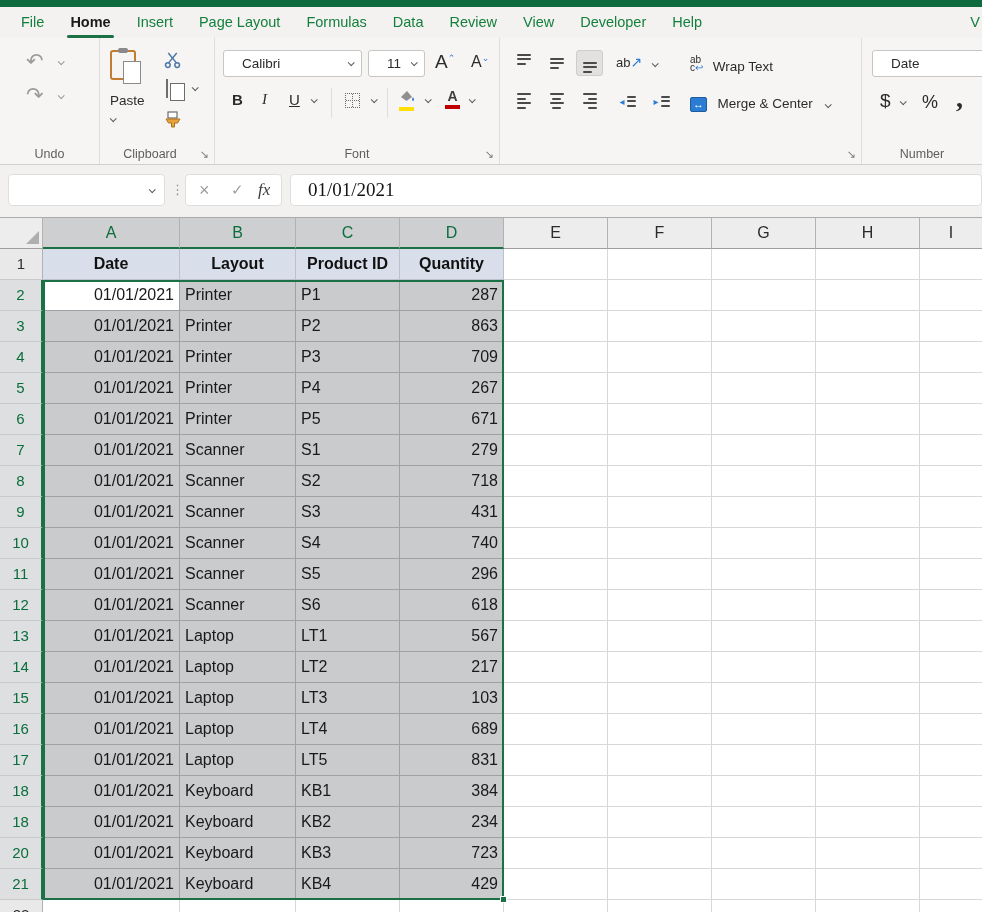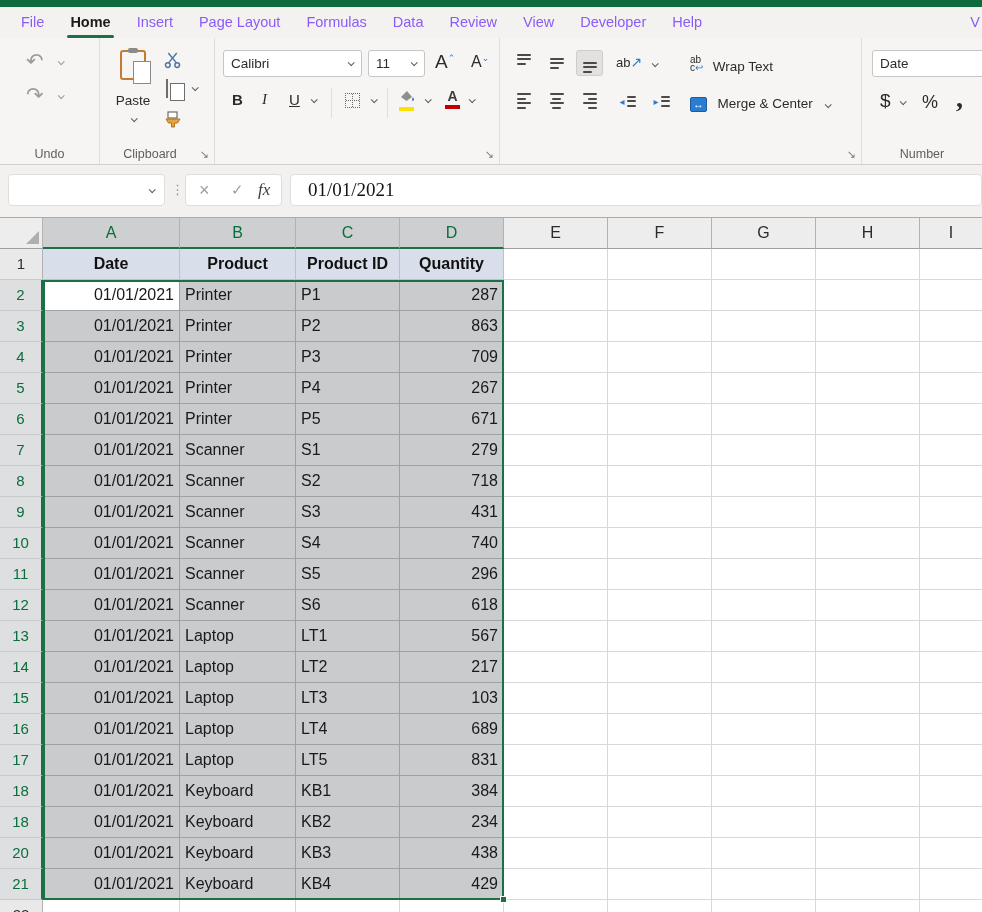--- a/index.html
+++ b/index.html
@@ -6,35 +6,35 @@
   html,body{width:982px;height:912px;overflow:hidden;background:#fff;
     font-family:"Liberation Sans",sans-serif;-webkit-font-smoothing:antialiased}
   .abs{position:absolute}
 
   
   #strip{position:absolute;top:0;left:0;width:982px;height:7px;background:#0F6B3E}
 
   
   #menubar{position:absolute;top:7px;left:0;width:982px;height:31px;background:#F3F2F1;
     display:flex;align-items:center;padding-left:8px;overflow:hidden}
-  .tab{padding:0 13px;font-size:14.5px;color:#8b5cf6;line-height:31px;white-space:nowrap;position:relative;cursor:pointer}
+  .tab{padding:0 13px;font-size:14.5px;color:#15803d;line-height:31px;white-space:nowrap;position:relative;cursor:pointer}
   .tab.active{color:#1b1b1b;font-weight:bold}
   .tab.active::after{content:"";position:absolute;left:10px;right:10px;bottom:0;height:3px;background:#1B7145;border-radius:2px}
   .tab.last{margin-left:auto;padding-right:2px}
 
   
   #ribbon{position:absolute;top:38px;left:0;width:982px;height:127px;background:#F6F5F4;border-bottom:1px solid #D2D0CE;display:flex}
   .grp{position:relative;height:100%;border-right:1px solid #E0DEDC;flex:none}
   .grp-label{position:absolute;bottom:3px;left:0;right:0;text-align:center;font-size:12.5px;color:#5f5e5c}
   .launcher{position:absolute;right:5px;bottom:4px;font-size:11px;color:#7a7a78;line-height:11px;cursor:pointer}
   .chev{display:inline-block;width:6px;height:6px;border-right:1.4px solid #5c5c5c;border-bottom:1.4px solid #5c5c5c;transform:rotate(45deg) translateY(-1px)}
   .chev.sm{width:5px;height:5px}
   .chev.gray{border-color:#9a9a9a}
   .combo{position:absolute;height:27px;background:#fff;border:1px solid #C8C6C4;border-radius:3px;
-    font-size:13.5px;color:#2b2b2b;line-height:25px;padding-left:7px;cursor:pointer}
+    font-size:13.5px;color:#2b2b2b;line-height:25px;padding-left:18px;cursor:pointer}
   .combo .chev{position:absolute;right:8px;top:10px}
 
   
   #g-undo{width:100px}
   .uarrow{font-size:21px;color:#9b9b9b;line-height:21px;cursor:pointer}
   
   #g-clip{width:115px}
   .clipboard{position:relative;width:26px;height:30px;border:2px solid #C07C33;border-radius:3px;background:#F6F5F4}
   .clipboard::before{content:"";position:absolute;left:6px;top:-4px;width:10px;height:5px;background:#8a8a8a;border-radius:2px}
   .clipboard::after{content:"";position:absolute;right:-7px;bottom:-6px;width:16px;height:21px;background:#fff;border:1.5px solid #8a8a8a}
@@ -123,21 +123,21 @@
 
   <div class="grp" id="g-undo">
     <span class="abs uarrow" style="left:26px;top:12px">↶</span>
     <span class="abs chev sm gray" style="left:58px;top:22px"></span>
     <span class="abs uarrow" style="left:26px;top:46px">↷</span>
     <span class="abs chev sm gray" style="left:58px;top:56px"></span>
     <div class="grp-label">Undo</div>
   </div>
 
   <div class="grp" id="g-clip">
-    <div class="abs" style="left:10px;top:12px;width:46px;text-align:center">
+    <div class="abs" style="left:10px;top:12px;width:46px;text-align:left">
       <span class="clipboard" style="display:inline-block"></span>
       <div class="ribtext" style="margin-top:9px">Paste</div>
       <span class="chev sm" style="margin-top:3px"></span>
     </div>
     <svg class="abs" style="left:64px;top:14px" width="17" height="17" viewBox="0 0 16 16">
       <g stroke="#4a77a8" stroke-width="1.4" fill="none">
         <line x1="4" y1="1" x2="11.5" y2="10"></line>
           <line x1="12" y1="1" x2="4.5" y2="10"></line>
         <circle cx="3.6" cy="12.3" r="2.2"></circle>
           <circle cx="12.4" cy="12.3" r="2.2"></circle>
@@ -178,20 +178,21 @@
           <path d="M2 8 L8 2 L13 8 L7.5 12 Z" fill="#8f8f8f"></path>
           <path d="M14 8 q2 3 0 4 q-2-1 0-4" fill="#2B7CD3"></path>
         </svg>
       <span class="cbar" style="background:#FFE000"></span>
     </span>
     <span class="abs chev sm" style="left:210px;top:60px"></span>
     <span class="abs" style="left:230px;top:50px;font-size:14px;font-weight:bold;color:#3c3c3c;text-align:center;cursor:pointer">A
       <span class="cbar" style="background:#C00000"></span>
     </span>
     <span class="abs chev sm" style="left:254px;top:60px"></span>
+    <div class="grp-label">Font</div>
     <span class="launcher">↘</span>
   </div>
 
   <div class="grp" id="g-align">
     <span class="albtn" style="left:10px;top:12px">
       <span class="lines lft" style="padding-bottom:8px">
           <i class="w14"></i>
           <i class="w14"></i>
           <i class="w9"></i>
         </span>
@@ -307,21 +308,21 @@
     <div class="ch" style="width:104px">E</div>
     <div class="ch" style="width:104px">F</div>
     <div class="ch" style="width:104px">G</div>
     <div class="ch" style="width:104px">H</div>
     <div class="ch" style="width:62px;border-right:none">I</div>
   </div>
 
   <div class="row">
     <div class="rh">1</div>
     <div class="cell ca blue">Date</div>
-    <div class="cell cb blue">Product</div>
+    <div class="cell cb blue">Layout</div>
     <div class="cell cc blue">Product ID</div>
     <div class="cell cd blue">Quantity</div>
     <div class="cell ce"></div>
     <div class="cell cf"></div>
     <div class="cell cg"></div>
     <div class="cell chh"></div>
     <div class="cell ci"></div>
   </div>
 
   <div id="rows">
@@ -557,21 +558,21 @@
     <div class="cell cg"></div>
     <div class="cell chh"></div>
     <div class="cell ci"></div>
   </div>
 
   <div class="row">
     <div class="rh sel">20</div>
     <div class="cell ca selc">01/01/2021</div>
     <div class="cell cb selc">Keyboard</div>
     <div class="cell cc selc">KB3</div>
-    <div class="cell cd selc">438</div>
+    <div class="cell cd selc">723</div>
     <div class="cell ce"></div>
     <div class="cell cf"></div>
     <div class="cell cg"></div>
     <div class="cell chh"></div>
     <div class="cell ci"></div>
   </div>
 
   <div class="row">
     <div class="rh sel">21</div>
     <div class="cell ca selc">01/01/2021</div>

